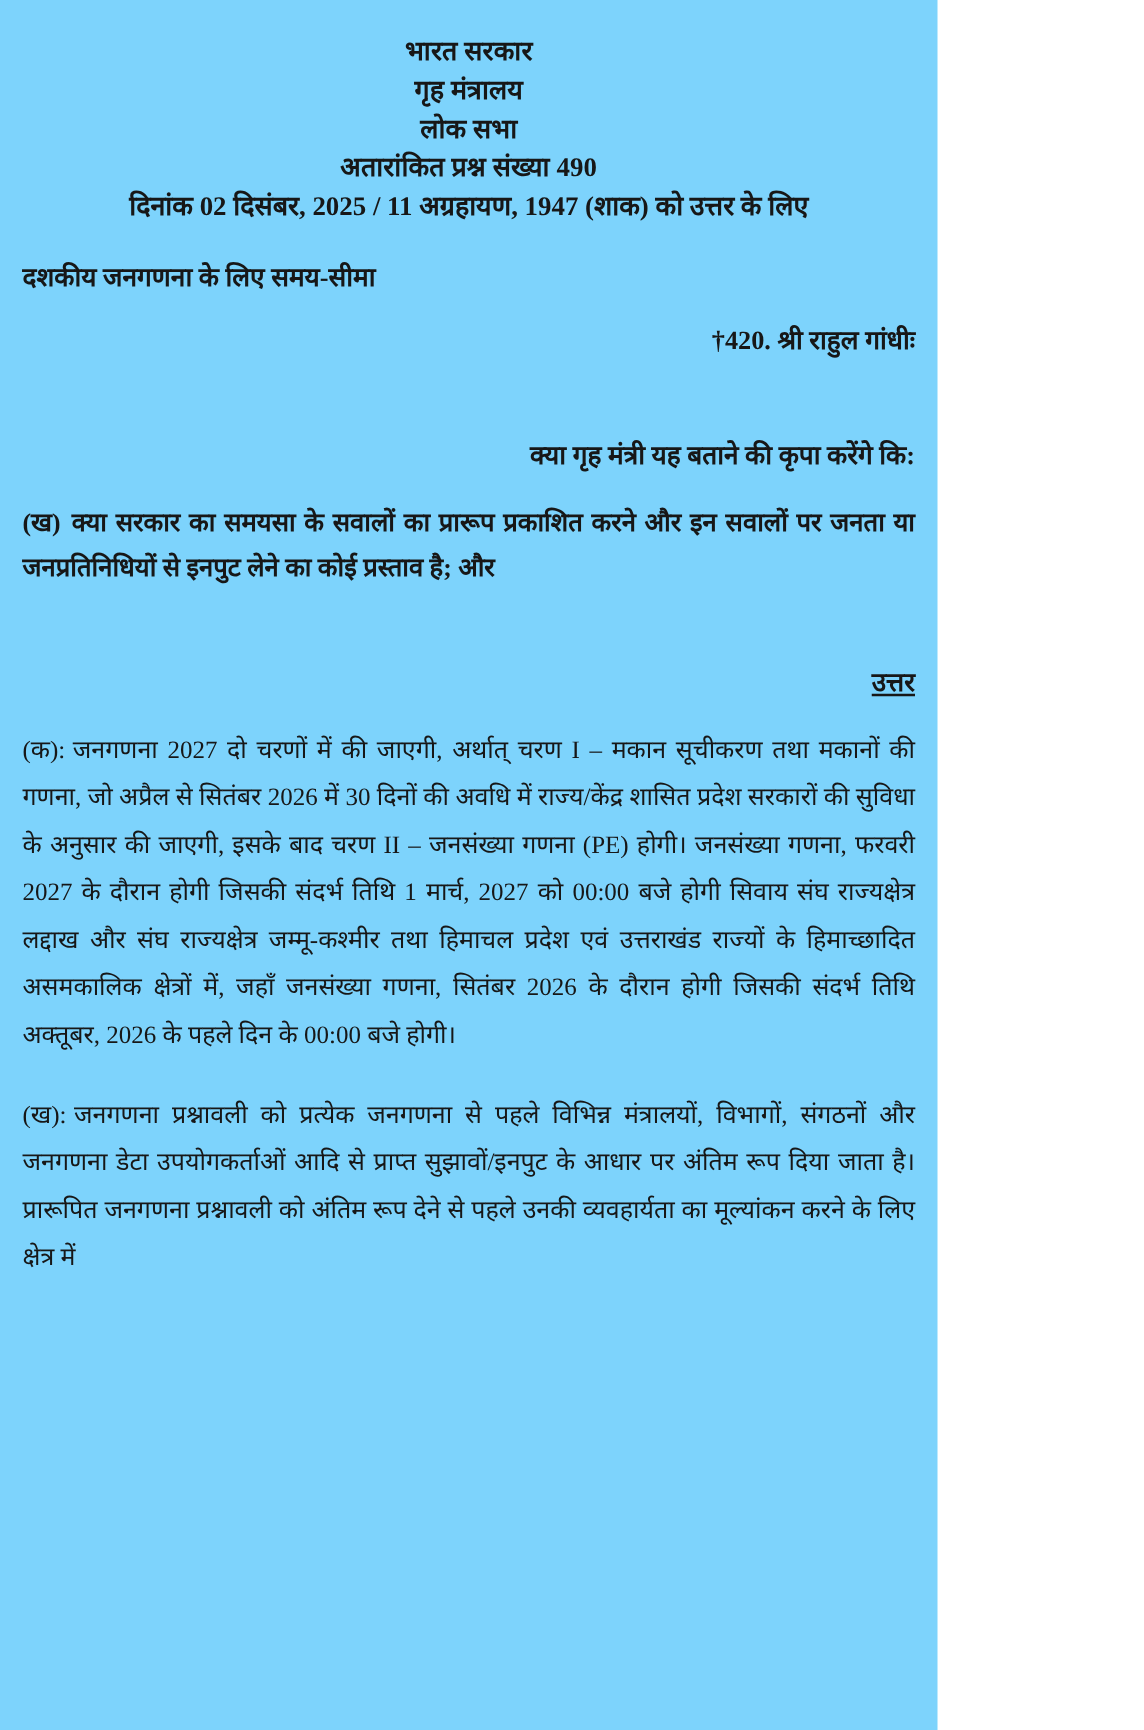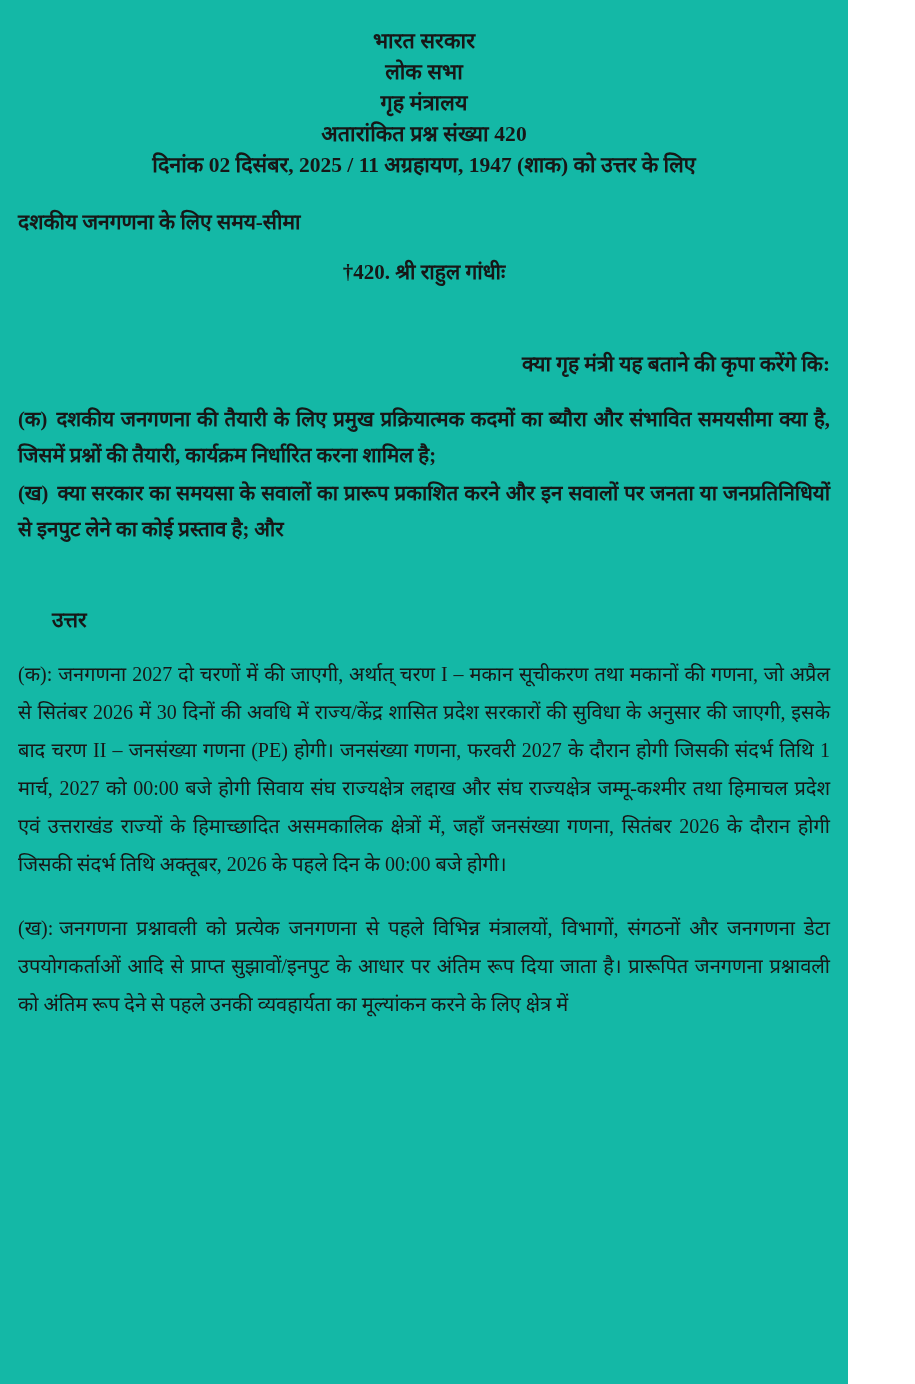--- a/index.html
+++ b/index.html
@@ -9,25 +9,25 @@
     background: #ffffff;
   }
   body {
     width: 915px;
     min-height: 1384px;
     font-family: "Liberation Serif", "DejaVu Serif", serif;
     color: #171717;
     -webkit-font-smoothing: antialiased;
   }
   .page {
-    width: 848px;
+    width: 750px;
     min-height: 1384px;
     box-sizing: border-box;
     padding: 26px 18px 0 18px;
-    background: #14b8a6;
+    background: #7dd3fc;
     position: relative;
     overflow: hidden;
   }
 
   
   .doc-header {
     text-align: center;
     margin: 0 0 4px 0;
   }
   .doc-header .hline {
@@ -48,21 +48,21 @@
     font-size: 21px;
     line-height: 30px;
     margin: 26px 0 4px 0;
     text-align: left;
   }
   .asker {
     font-weight: bold;
     font-size: 21px;
     line-height: 30px;
     margin: 20px 0 0 0;
-    text-align: center;
+    text-align: right;
   }
   .ask-intro {
     font-weight: bold;
     font-size: 21px;
     line-height: 30px;
     margin: 62px 0 0 0;
     text-align: right;
   }
 
   
@@ -79,26 +79,27 @@
     margin: 0 0 2px 0;
   }
   .q-item .q-marker {
     font-weight: bold;
     margin-right: 9px;
     white-space: nowrap;
   }
 
   
   .answer-heading {
-    text-align: left;
+    text-align: right;
     font-weight: bold;
     font-size: 21px;
     line-height: 30px;
     margin: 58px 0 0 0;
     padding-left: 34px;
+    text-decoration: underline;
   }
   .minister-role {
     font-weight: bold;
     font-size: 21px;
     line-height: 30px;
     margin: 58px 0 0 0;
   }
   .minister-name {
     font-weight: bold;
     font-size: 21px;
@@ -124,35 +125,32 @@
   }
   .a-para.last { margin-bottom: 0; }
 </style>
 </head>
 <body>
 
 <div class="page">
 
   <div class="doc-header">
     <div class="hline">भारत सरकार</div>
+    <div class="hline">गृह मंत्रालय</div>
     <div class="hline">लोक सभा</div>
-    <div class="hline">गृह मंत्रालय</div>
-    <div class="hline">अतारांकित प्रश्न संख्या 420</div>
+    <div class="hline">अतारांकित प्रश्न संख्या 490</div>
     <div class="hline date-line">दिनांक 02 दिसंबर, 2025 / 11 अग्रहायण, 1947 (शाक) को उत्तर के लिए</div>
   </div>
 
   <div class="subject">दशकीय जनगणना के लिए समय-सीमा</div>
   <div class="asker">†420. श्री राहुल गांधीः</div>
   <div class="ask-intro">क्या गृह मंत्री यह बताने की कृपा करेंगे कि:</div>
 
   <div class="q-list">
 
-    <p class="q-item">
-      <span class="q-marker">(क)</span><span>दशकीय जनगणना की तैयारी के लिए प्रमुख प्रक्रियात्मक कदमों का ब्यौरा और संभावित समयसीमा क्या है, जिसमें प्रश्नों की तैयारी, कार्यक्रम निर्धारित करना शामिल है;</span>
-    </p>
 
     <p class="q-item">
       <span class="q-marker">(ख)</span><span>क्या सरकार का समयसा के सवालों का प्रारूप प्रकाशित करने और इन सवालों पर जनता या जनप्रतिनिधियों से इनपुट लेने का कोई प्रस्ताव है; और</span>
     </p>
 
 
   </div>
 
   <div class="answer-heading">उत्तर</div>
 

